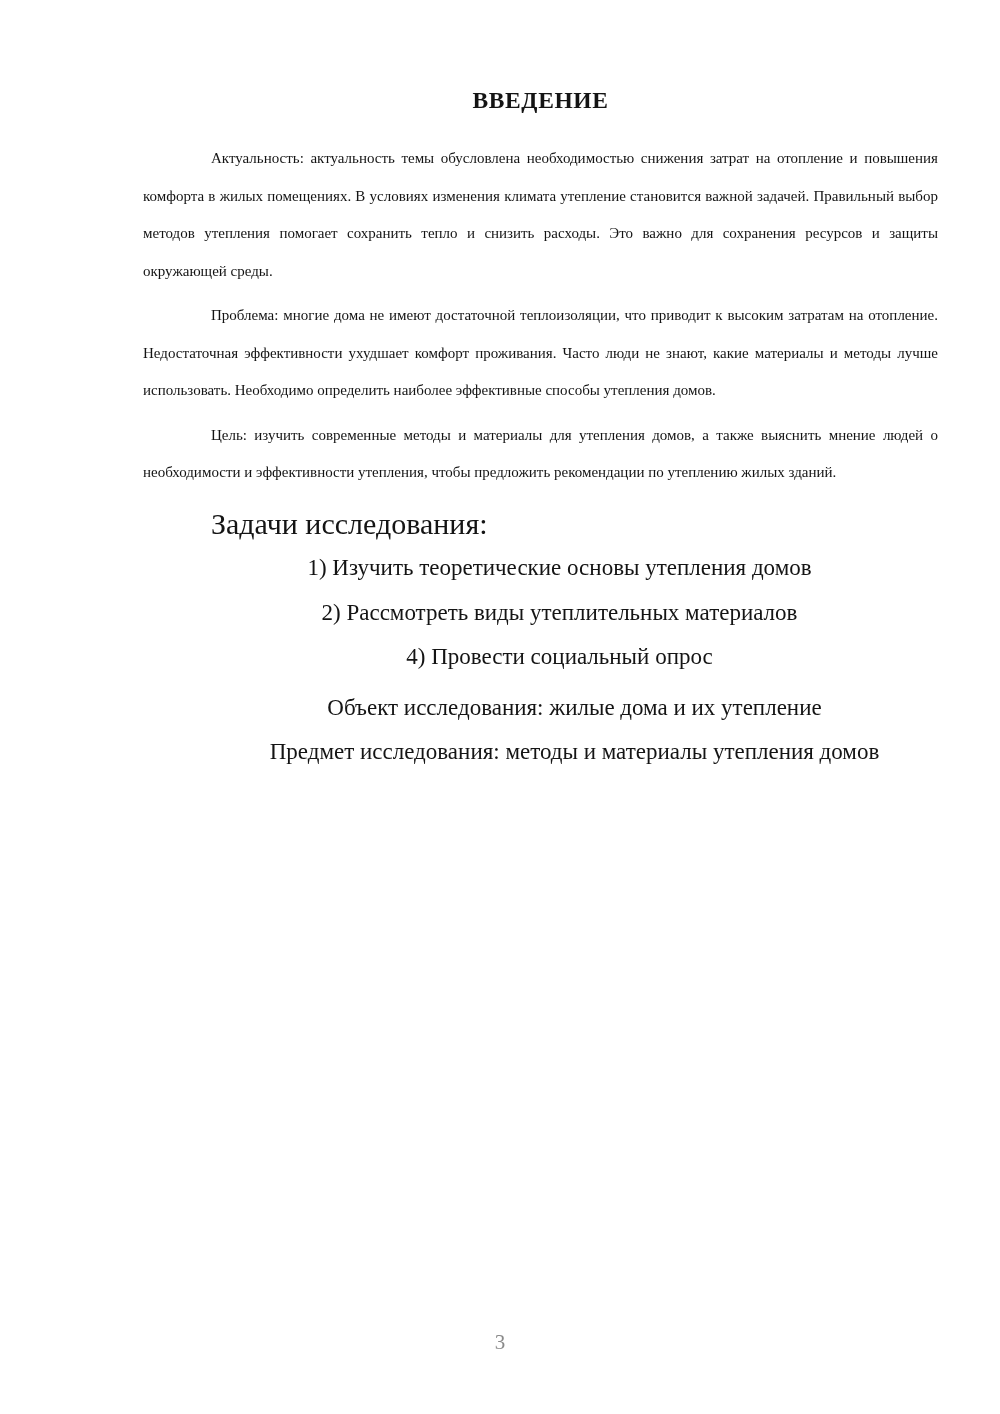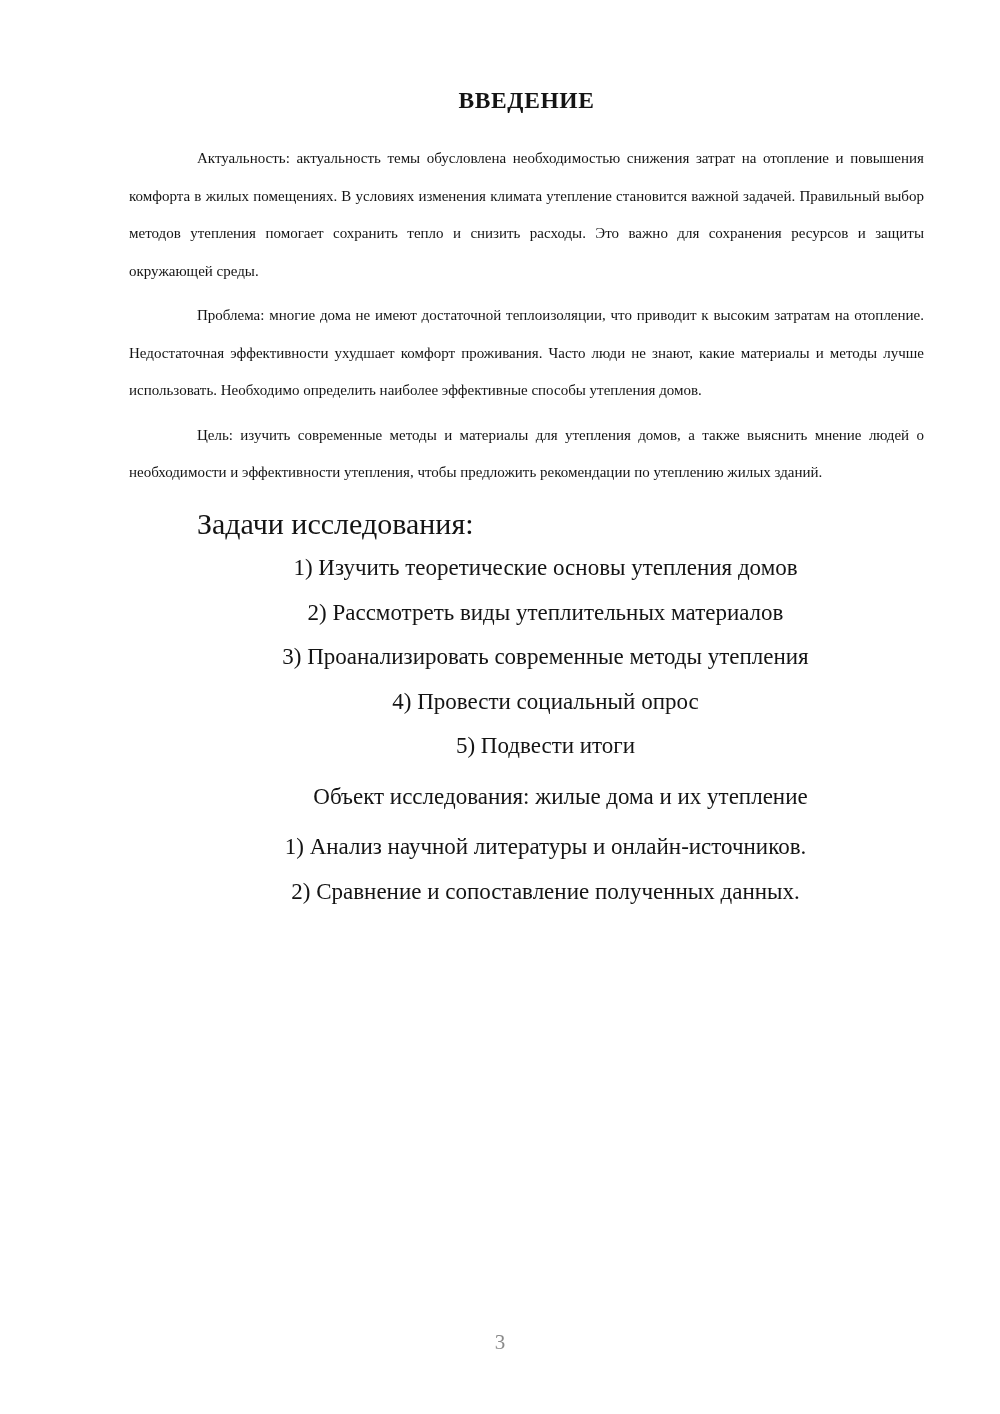--- a/index.html
+++ b/index.html
@@ -17,21 +17,21 @@
     position: relative;
     width: 1000px;
     height: 1414px;
     margin: 0 auto;
     background: #ffffff;
     overflow: hidden;
     box-sizing: border-box;
   }
   .content {
     position: absolute;
-    left: 129px;
+    left: 143px;
     top: 86px;
     width: 795px;
   }
   .doc-heading {
     font-size: 23.5px;
     font-weight: bold;
     text-align: center;
     letter-spacing: 0.6px;
     line-height: 1.2;
     margin: 0 0 26px 0;
@@ -99,36 +99,31 @@
 
     <p class="para">Проблема: многие дома не имеют достаточной теплоизоляции, что приводит к высоким затратам на отопление. Недостаточная эффективности ухудшает комфорт проживания. Часто люди не знают, какие материалы и методы лучше использовать. Необходимо определить наиболее эффективные способы утепления домов.</p>
 
     <p class="para">Цель: изучить современные методы и материалы для утепления домов, а также выяснить мнение людей о необходимости и эффективности утепления, чтобы предложить рекомендации по утеплению жилых зданий.</p>
 
     <p class="lead-line">Задачи исследования:</p>
 
     <ul class="list">
       <li class="list-item">1) Изучить теоретические основы утепления домов</li>
       <li class="list-item">2) Рассмотреть виды утеплительных материалов</li>
-      <li class="list-item">3) Проанализировать современные методы утепления</li>
       <li class="list-item">4) Провести социальный опрос</li>
-      <li class="list-item">5) Подвести итоги</li>
     </ul>
 
     <div class="spacer-sm"></div>
 
     <p class="sub-line">Объект исследования: жилые дома и их утепление</p>
 
+    <p class="sub-line">Предмет исследования: методы и материалы утепления домов</p>
 
     <div class="spacer-sm"></div>
 
 
 
-    <ul class="list">
-      <li class="list-item">1) Анализ научной литературы и онлайн-источников.</li>
-      <li class="list-item">2) Сравнение и сопоставление полученных данных.</li>
-    </ul>
 
   </div>
 
   <div class="page-number">3</div>
 
 </div>
 
 </body></html>

